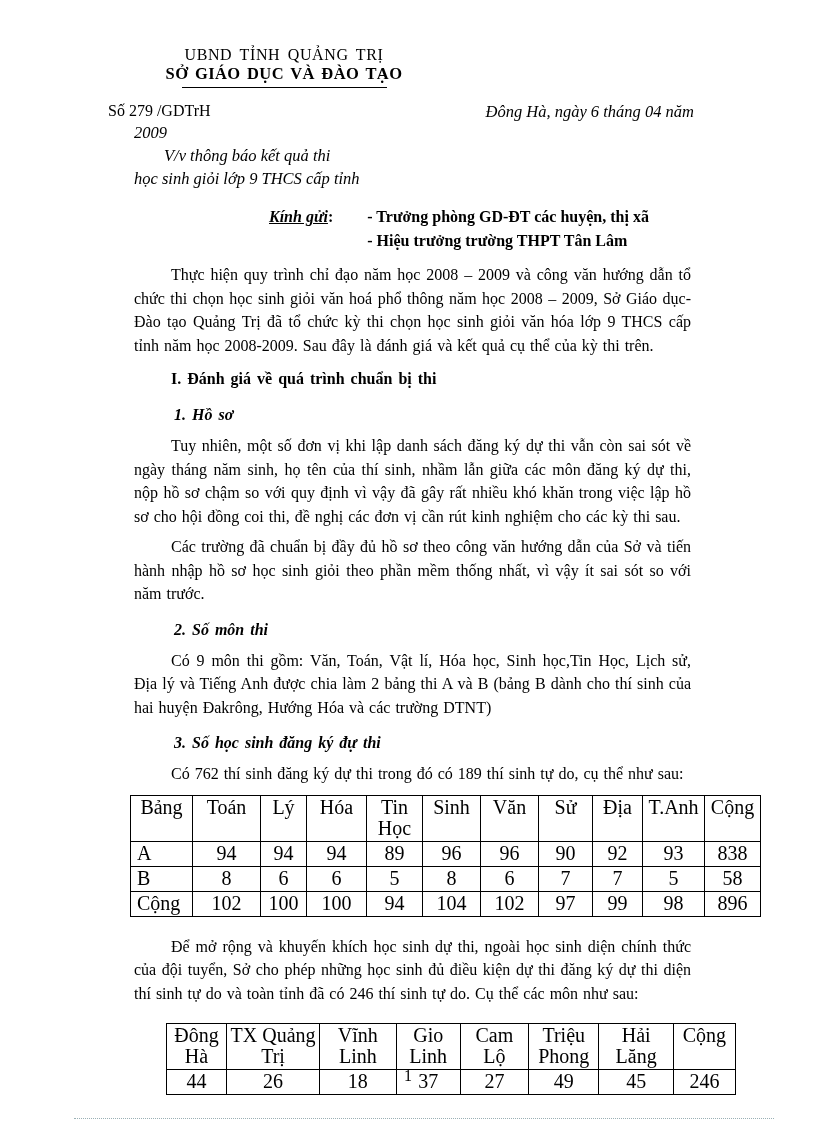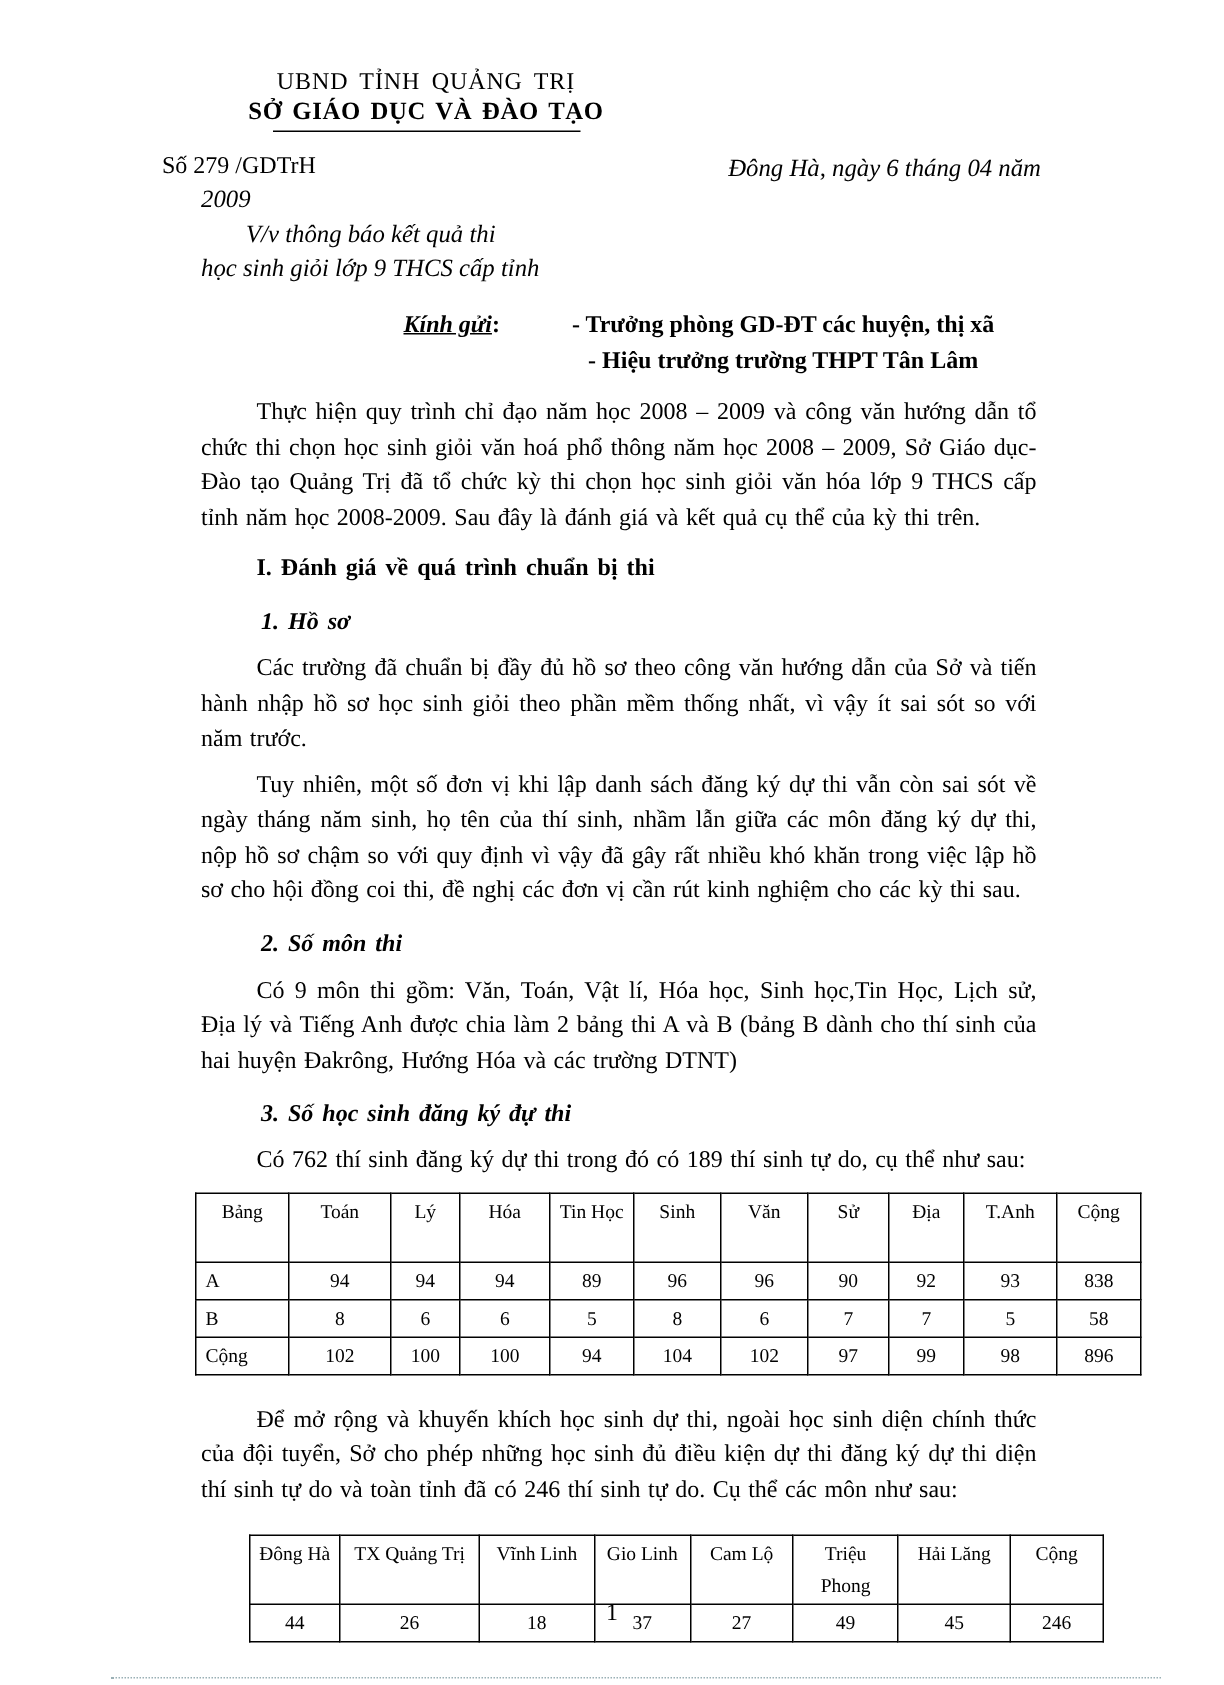--- a/index.html
+++ b/index.html
@@ -31,41 +31,41 @@
   .numdate { display: flex; justify-content: space-between; padding: 14px 88px 0 74px; text-align: right; }
   .doc-number { font-size: 16px; }
   .doc-date { font-style: italic; font-size: 16.5px; }
   .date-wrap { padding-left: 100px; font-style: italic; font-size: 16.5px; line-height: 22px; }
   .subject { padding-left: 100px; font-style: italic; font-size: 16.5px; line-height: 23px; }
   .subject .s1 { padding-left: 30px; }
   
   .kinh-gui { display: flex; padding-left: 235px; margin-top: 15px; line-height: 24px; }
   .kg-label { font-weight: bold; font-style: italic; text-decoration: underline; white-space: nowrap; }
   .kg-colon { font-weight: bold; }
-  .kg-items { margin-left: 48px; font-weight: bold; text-align: center; }
+  .kg-items { margin-left: 34px; font-weight: bold; }
   
   .body-text { padding: 0 91px 0 100px; }
   .para {
     text-align: justify;
     text-indent: 37px;
     line-height: 23.5px;
     margin-top: 7px;
     word-spacing: 1px;
   }
   .h-roman { font-weight: bold; margin: 10px 0 0 37px; line-height: 24px; word-spacing: 2px; }
   .h-num { font-weight: bold; font-style: italic; margin: 12px 0 2px 40px; line-height: 24px; word-spacing: 2px; }
   .h-roman2 { font-weight: bold; margin-top: 33px; line-height: 24px; word-spacing: 2px; }
   
   table { border-collapse: collapse; table-layout: fixed; }
   th, td {
     border: 1px solid #000;
     font-weight: normal;
     text-align: center;
     vertical-align: top;
-    font-size: 13px;
+    font-size: 20px;
     line-height: 21px;
     padding: 1px 3px 2px;
   }
   .t1 { width: 630px; margin: 9px 0 0 96px; }
   .t1 th { height: 46px; }
   .t1 td:first-child { text-align: left; padding-left: 6px; }
   .t1 col.c-bang { width: 62px; } .t1 col.c-toan { width: 68px; }
   .t1 col.c-ly   { width: 46px; } .t1 col.c-hoa  { width: 60px; }
   .t1 col.c-tin  { width: 56px; } .t1 col.c-sinh { width: 58px; }
   .t1 col.c-van  { width: 58px; } .t1 col.c-su   { width: 54px; }
@@ -111,22 +111,22 @@
       <div>- Hiệu trưởng trường THPT  Tân Lâm</div>
     </div>
   </div>
 
   <div class="body-text">
     <p class="para" style="margin-top:10px">Thực hiện quy trình chỉ đạo năm học 2008 – 2009 và công văn hướng dẫn tổ chức thi chọn học sinh giỏi văn hoá phổ thông năm học 2008 – 2009, Sở Giáo dục-Đào tạo Quảng Trị đã tổ chức kỳ thi chọn học sinh giỏi văn hóa lớp 9 THCS  cấp tỉnh năm học 2008-2009.  Sau đây là đánh giá và kết quả cụ thể của kỳ thi trên.</p>
 
     <div class="h-roman">I. Đánh giá về quá trình chuẩn bị thi</div>
 
     <div class="h-num">1. Hồ sơ</div>
+    <p class="para">Tuy nhiên, một số đơn vị khi lập danh sách đăng ký dự thi vẫn còn sai sót về ngày tháng năm sinh, họ tên của thí sinh, nhầm lẫn giữa các môn đăng ký dự thi, nộp hồ sơ chậm so với quy định vì vậy đã gây rất nhiều khó khăn trong việc lập hồ sơ cho hội đồng coi thi,  đề nghị các đơn vị cần rút kinh nghiệm cho các kỳ thi sau.</p>
     <p class="para">Các trường đã chuẩn bị đầy đủ hồ sơ theo công văn hướng dẫn của Sở và tiến hành nhập hồ sơ học sinh giỏi theo phần mềm thống nhất, vì vậy ít sai sót so với năm trước.</p>
-    <p class="para">Tuy nhiên, một số đơn vị khi lập danh sách đăng ký dự thi vẫn còn sai sót về ngày tháng năm sinh, họ tên của thí sinh, nhầm lẫn giữa các môn đăng ký dự thi, nộp hồ sơ chậm so với quy định vì vậy đã gây rất nhiều khó khăn trong việc lập hồ sơ cho hội đồng coi thi,  đề nghị các đơn vị cần rút kinh nghiệm cho các kỳ thi sau.</p>
 
     <div class="h-num">2. Số môn thi</div>
     <p class="para">Có 9 môn thi gồm: Văn, Toán, Vật lí, Hóa học, Sinh học,Tin Học, Lịch sử, Địa lý và  Tiếng Anh được chia làm 2 bảng thi A và B (bảng B dành cho thí sinh của hai huyện Đakrông, Hướng Hóa và các trường DTNT)</p>
 
     <div class="h-num">3. Số học sinh đăng ký đự thi</div>
     <p class="para">Có 762 thí sinh đăng ký dự thi trong đó có 189 thí sinh tự do, cụ thể như sau:</p>
   </div>
 
   <table class="t1">
     <colgroup>

